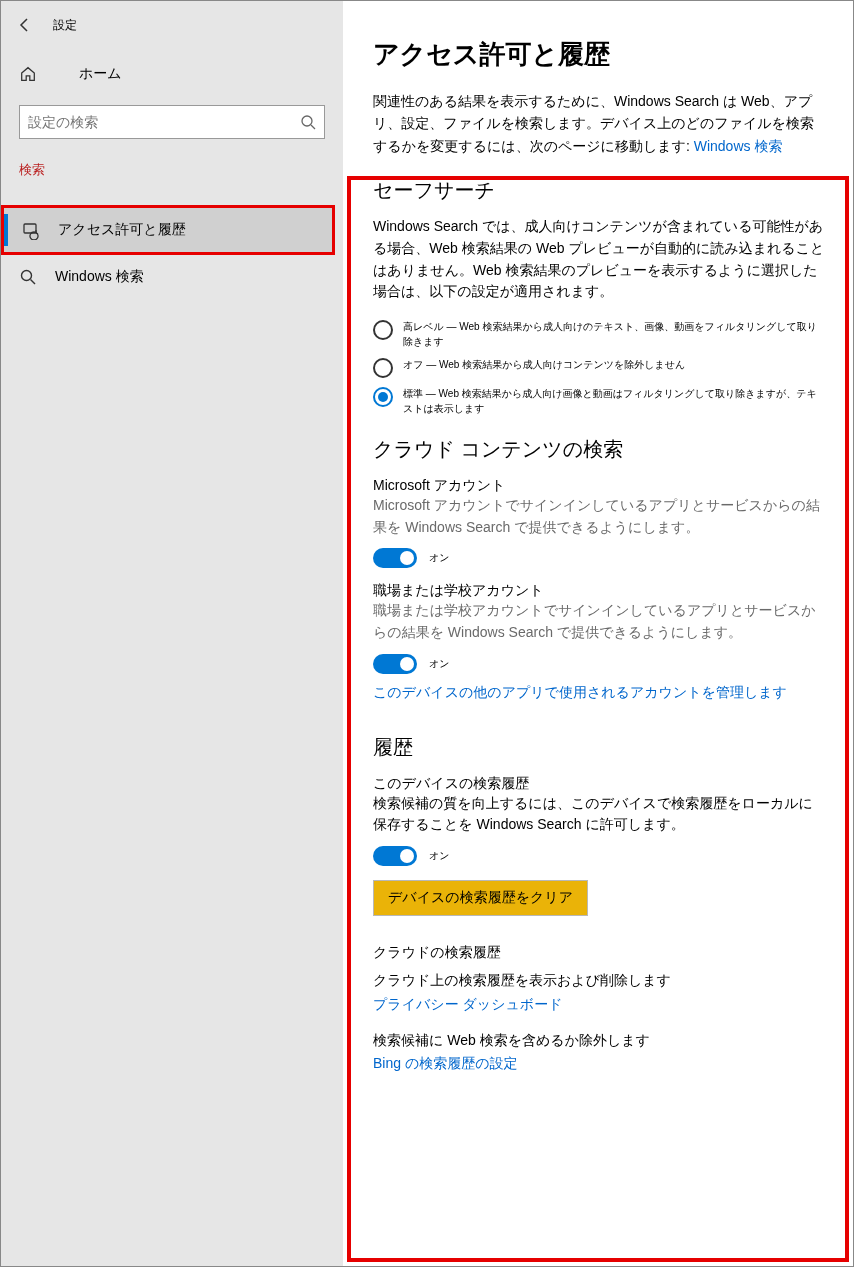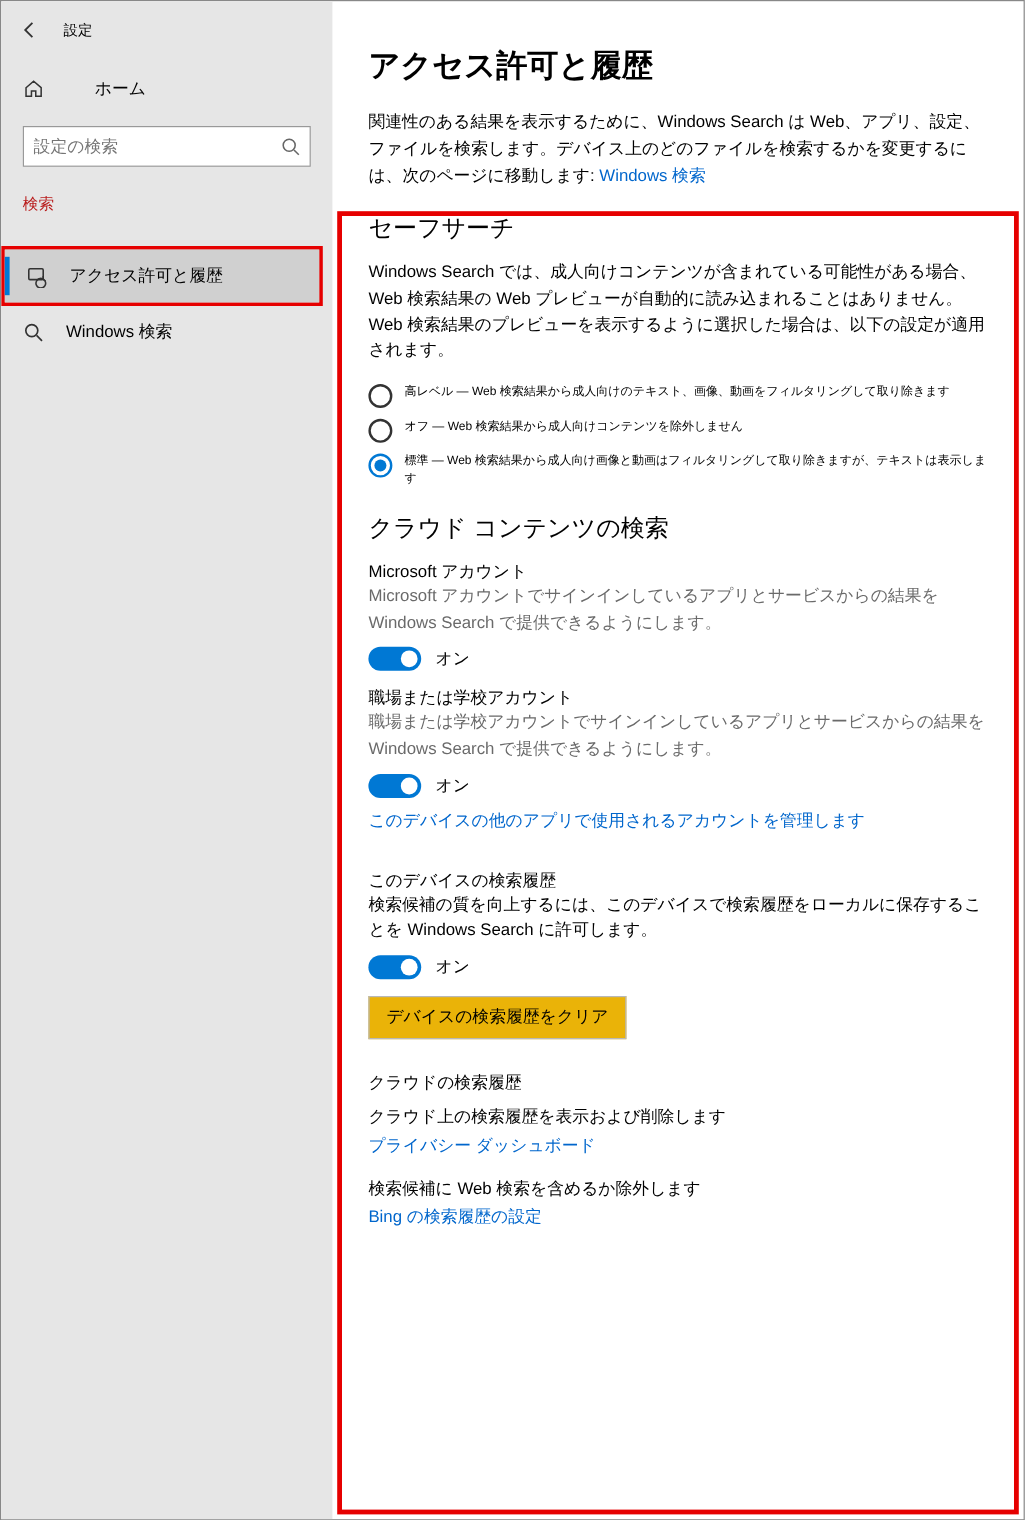--- a/index.html
+++ b/index.html
@@ -8,21 +8,21 @@
     font-size: 14px;
     color: #000;
     background: #fff;
     width: 854px;
     height: 1267px;
     overflow: hidden;
     border: 1px solid #888;
   }
   .app { display: flex; height: 100%; }
   .sidebar {
-    width: 276px;
+    width: 342px;
     background: #e6e6e6;
     display: flex;
     flex-direction: column;
     padding-top: 8px;
   }
   .titlebar {
     display: flex;
     align-items: center;
     height: 32px;
     padding-left: 10px;
@@ -118,21 +118,21 @@
   .sub-label { font-size: 14px; margin-top: 14px; }
   .toggle-row { display:flex; align-items:center; margin-top:10px; }
   .toggle {
     width: 44px; height: 20px; border-radius: 10px; background:#0078d4;
     position: relative; flex-shrink:0;
   }
   .toggle::after {
     content:""; position:absolute; right:3px; top:3px; width:14px; height:14px;
     background:#fff; border-radius:50%;
   }
-  .toggle-label { margin-left: 12px; font-size: 14px; }
+  .toggle-label { margin-left: 12px; font-size: 10px; }
   .btn {
     display:inline-block; margin-top:14px; padding: 8px 14px;
     background:#eab308; border:1px solid #b8b8b8; font-size:14px;
   }
   .link-block { margin-top: 10px; color:#0066cc; font-size:14px; cursor:pointer; }
   .content-highlight {
     position: absolute;
     border: 4px solid #e60000;
     left: 4px;
     right: 4px;
@@ -241,20 +241,21 @@
       <p class="desc-dim">職場または学校アカウントでサインインしているアプリとサービスからの結果を Windows Search で提供できるようにします。</p>
       <div class="toggle-row">
         <span class="toggle"></span>
         <span class="toggle-label">オン</span>
       </div>
 
       <div class="link-block">このデバイスの他のアプリで使用されるアカウントを管理します</div>
     </div>
 
     <div class="section" style="margin-top:32px">
+      <h2>履歴</h2>
 
       <div class="sub-label">このデバイスの検索履歴</div>
       <p>検索候補の質を向上するには、このデバイスで検索履歴をローカルに保存することを Windows Search に許可します。</p>
       <div class="toggle-row">
         <span class="toggle"></span>
         <span class="toggle-label">オン</span>
       </div>
       <div class="btn">デバイスの検索履歴をクリア</div>
 
       <div class="sub-label" style="margin-top:28px">クラウドの検索履歴</div>

